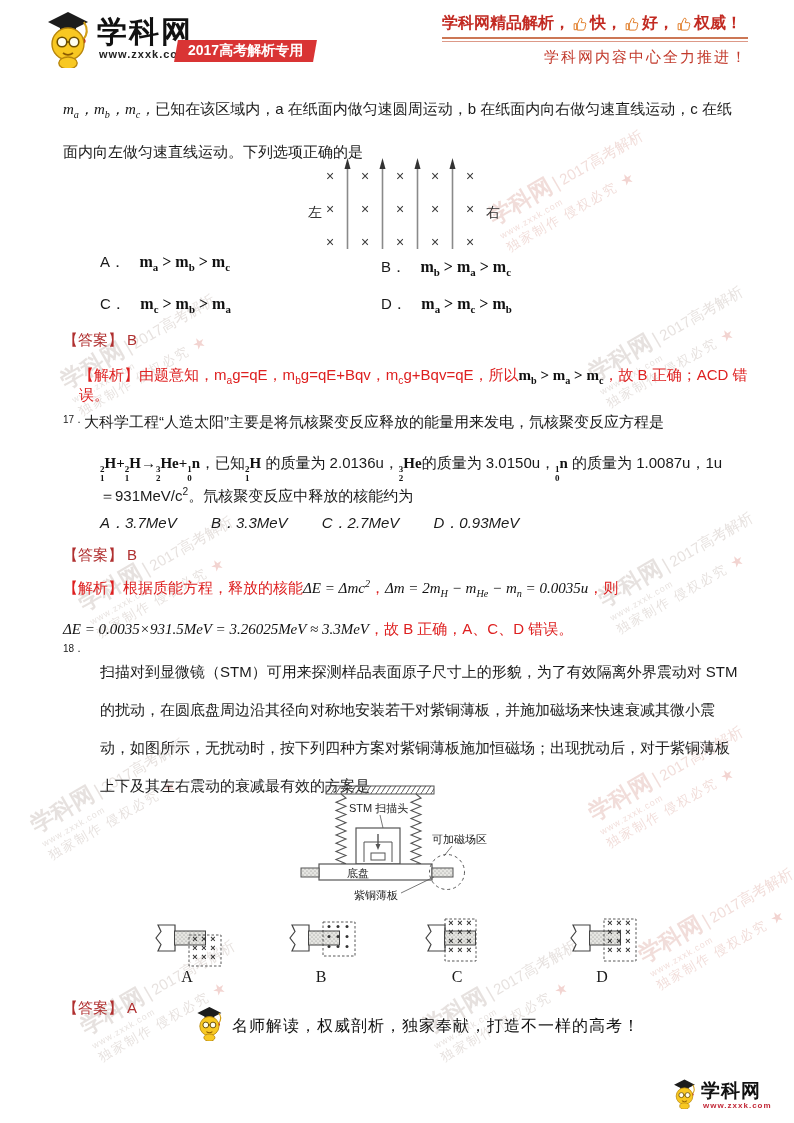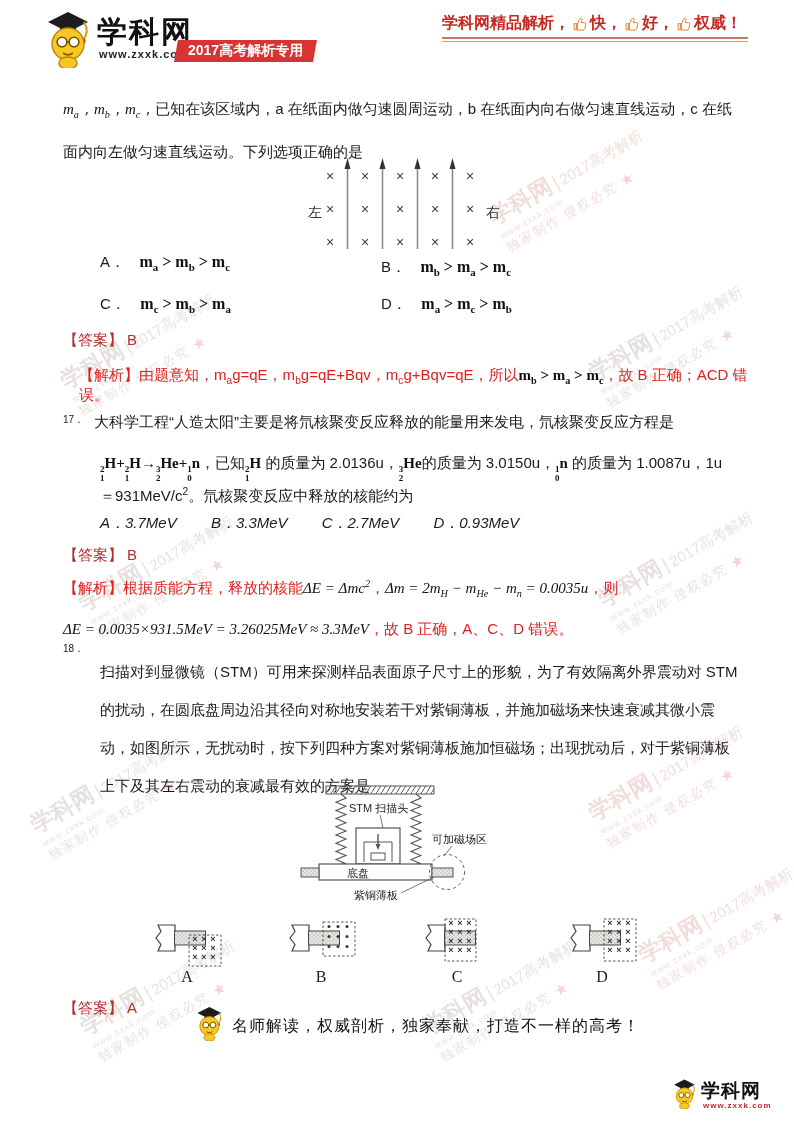--- a/index.html
+++ b/index.html
@@ -159,20 +159,21 @@
           <svg width="16" height="15" viewBox="0 0 15 14">
             <use href="#thumbg"></use>
           </svg>
           <span>好，</span>
           <svg width="16" height="15" viewBox="0 0 15 14">
             <use href="#thumbg"></use>
           </svg>
           <span>权威！</span>
         </div>
       <div class="slogan-rule"></div>
+      <div class="slogan-sub">学科网内容中心全力推进！</div>
     </div>
 
     <div class="abs txt" style="left:63px;top:90px;width:680px"><span class="s-math">m<sub>a</sub>，m<sub>b</sub>，m<sub>c</sub>，</span><span class="s-plain">已知在该区域内，a 在纸面内做匀速圆周运动，b 在纸面内向右做匀速直线运动，c 在纸面内向左做匀速直线运动。下列选项正确的是</span></div>
 
     <svg class="abs" style="left:298px;top:155px" width="206" height="98" viewBox="0 0 206 98">
       <text x="10" y="62" font-size="14" fill="#333">左</text>
       <text x="188" y="62" font-size="14" fill="#333">右</text>
       <g id="fig16-sym">
           <text x="32" y="26" font-size="14" fill="#3a3a3a" text-anchor="middle">×</text>
           <text x="67" y="26" font-size="14" fill="#3a3a3a" text-anchor="middle">×</text>
@@ -218,21 +219,21 @@
       <span class="opt-key">D．</span>
       <span class="s-mathbold">m<sub>a</sub> &gt; m<sub>c</sub> &gt; m<sub>b</sub></span>
     </div>
 
     <div class="abs ans" style="left:63px;top:331px">
       <span>【答案】</span><span class="ans-val">B</span>
     </div>
     <div class="abs" style="left:79px;top:366px;width:692px;font-size:15px"><span class="s-red">【解析】由题意知，m<sub>a</sub>g=qE，m<sub>b</sub>g=qE+Bqv，m<sub>c</sub>g+Bqv=qE，所以</span><span class="s-mathbold">m<sub>b</sub> &gt; m<sub>a</sub> &gt; m<sub>c</sub></span><span class="s-red">，故 B 正确；ACD 错误。</span></div>
 
     <div class="abs qnum" style="left:63px;top:413px">17．</div>
-    <div class="abs" style="left:94px;top:413px;width:645px;font-size:15px"><span class="s-plain">大科学工程“人造太阳”主要是将氘核聚变反应释放的能量用来发电，氘核聚变反应方程是</span></div>
+    <div class="abs" style="left:84px;top:413px;width:645px;font-size:15px"><span class="s-plain">大科学工程“人造太阳”主要是将氘核聚变反应释放的能量用来发电，氘核聚变反应方程是</span></div>
     <div class="abs eqline" style="left:100px;top:446px;width:655px;font-size:15px"><span class="s-nuc"><span class="stk">
             <span>2</span>
             <span>1</span>
           </span>H+<span class="stk">
             <span>2</span>
             <span>1</span>
           </span>H→<span class="stk">
             <span>3</span>
             <span>2</span>
           </span>He+<span class="stk">

